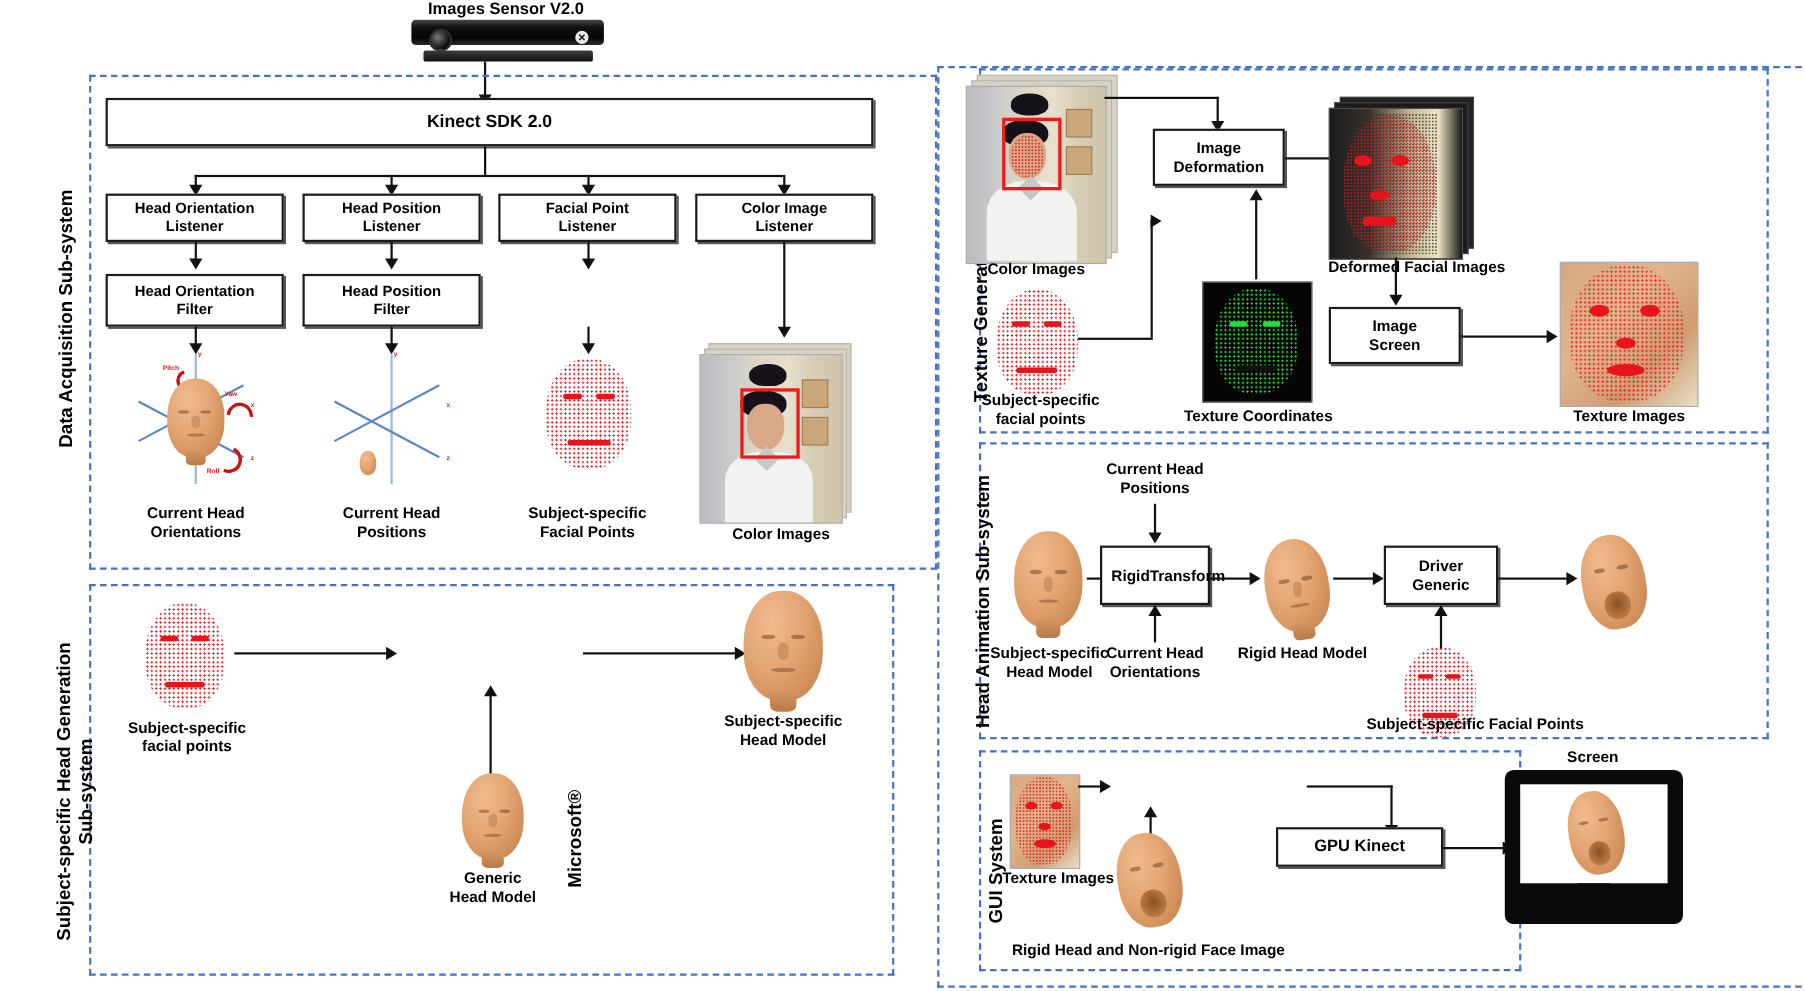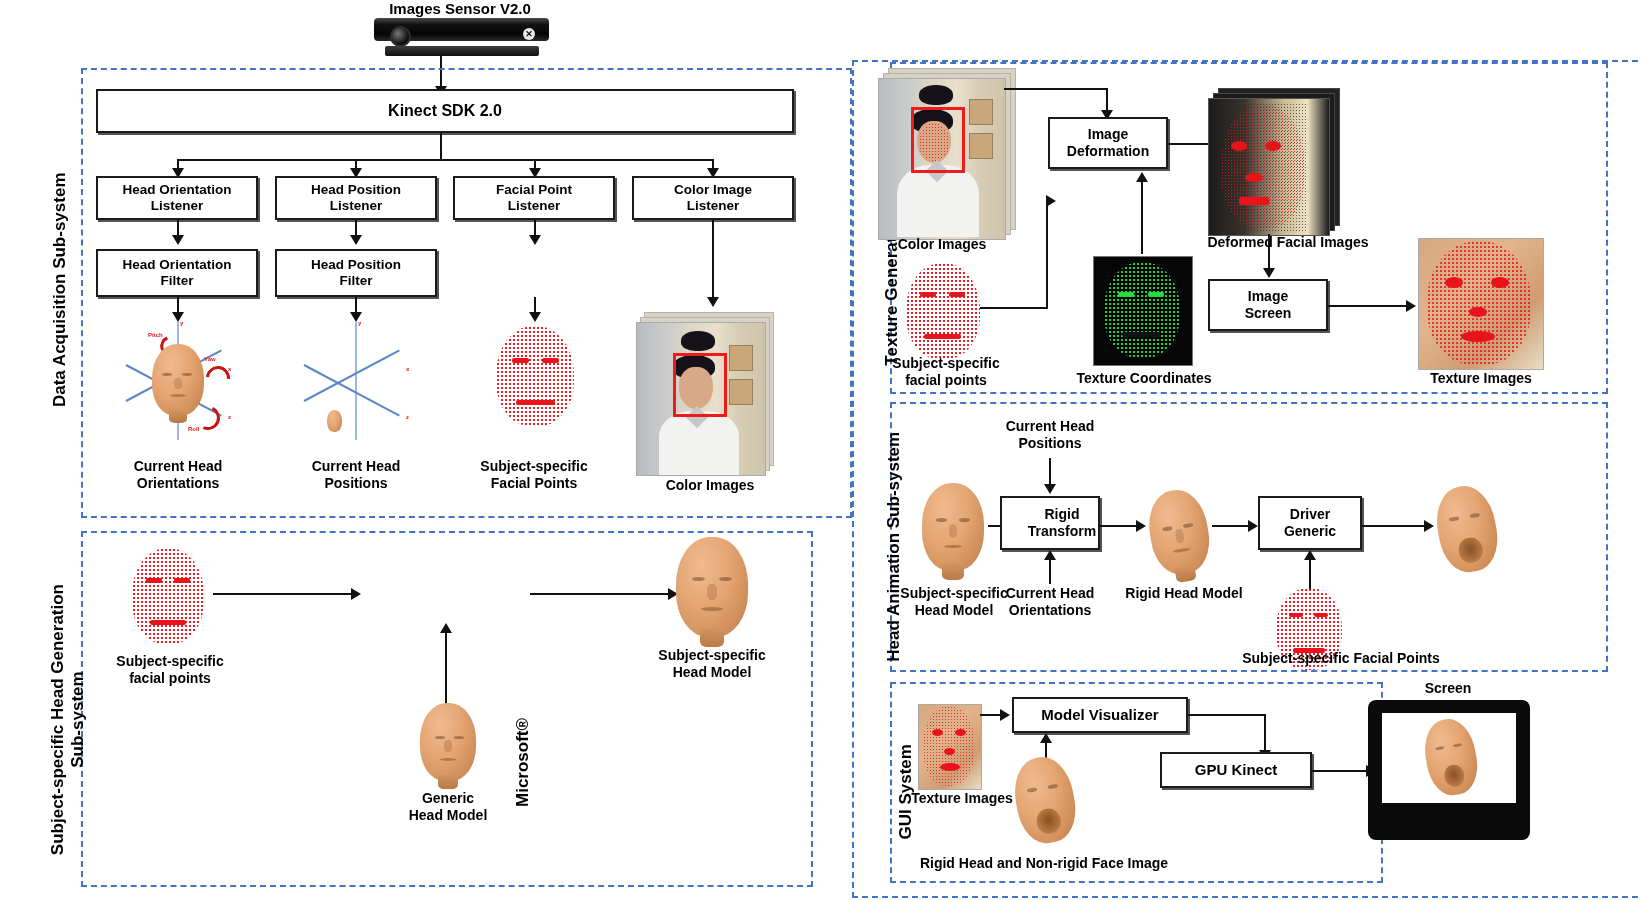--- a/index.html
+++ b/index.html
@@ -403,21 +403,21 @@
   <div class="hline" style="left:988px;top:525px;width:22px;"></div>
   <div class="arrow-r" style="left:1008px;top:520px;"></div>
 
   <div class="cap" style="left:980px;top:418px;width:140px;font-size:14px;">
     <div>Current Head</div>
     <div>Positions</div>
   </div>
   <div class="vline" style="left:1049px;top:458px;height:28px;"></div>
   <div class="arrow-d" style="left:1044px;top:484px;"></div>
 
-  <div class="box" style="left:1000px;top:496px;width:100px;height:54px;font-size:14px;flex-direction:column;padding-left:24px;">
+  <div class="box" style="left:1000px;top:496px;width:100px;height:54px;font-size:14px;flex-direction:row;padding-left:24px;">
     <span>Rigid</span>
     <span>Transform</span>
   </div>
 
   <div class="vline" style="left:1049px;top:558px;height:26px;"></div>
   <div class="arrow-u" style="left:1044px;top:550px;"></div>
   <div class="cap" style="left:980px;top:585px;width:140px;font-size:14px;">
     <div>Current Head</div>
     <div>Orientations</div>
   </div>
@@ -471,21 +471,20 @@
     <div class="meshfeat" style="left:13px;top:24px;width:11px;height:7px;border-radius:50%;"></div>
     <div class="meshfeat" style="left:36px;top:24px;width:11px;height:7px;border-radius:50%;"></div>
     <div class="meshfeat" style="left:25px;top:43px;width:11px;height:7px;border-radius:50%;"></div>
     <div class="meshfeat" style="left:21px;top:58px;width:20px;height:8px;border-radius:50%;"></div>
   </div>
   <div class="cap" style="left:900px;top:790px;width:124px;font-size:14px;">Texture Images</div>
 
   <div class="hline" style="left:980px;top:714px;width:22px;"></div>
   <div class="arrow-r" style="left:1000px;top:709px;"></div>
 
-  <div class="box" style="left:1012px;top:697px;width:176px;height:36px;font-size:15px;">Model Visualizer</div>
 
   <div class="vline" style="left:1045px;top:741px;height:20px;"></div>
   <div class="arrow-u" style="left:1040px;top:733px;"></div>
 
   <div class="head3d" style="left:1016px;top:757px;width:58px;height:86px;transform:rotate(-10deg);">
     <div class="skull"></div>
     <div class="eyeL" style="left:22%;top:34%;"></div>
     <div class="eyeR" style="left:58%;top:34%;"></div>
     <div class="openmouth"></div>
   </div>

